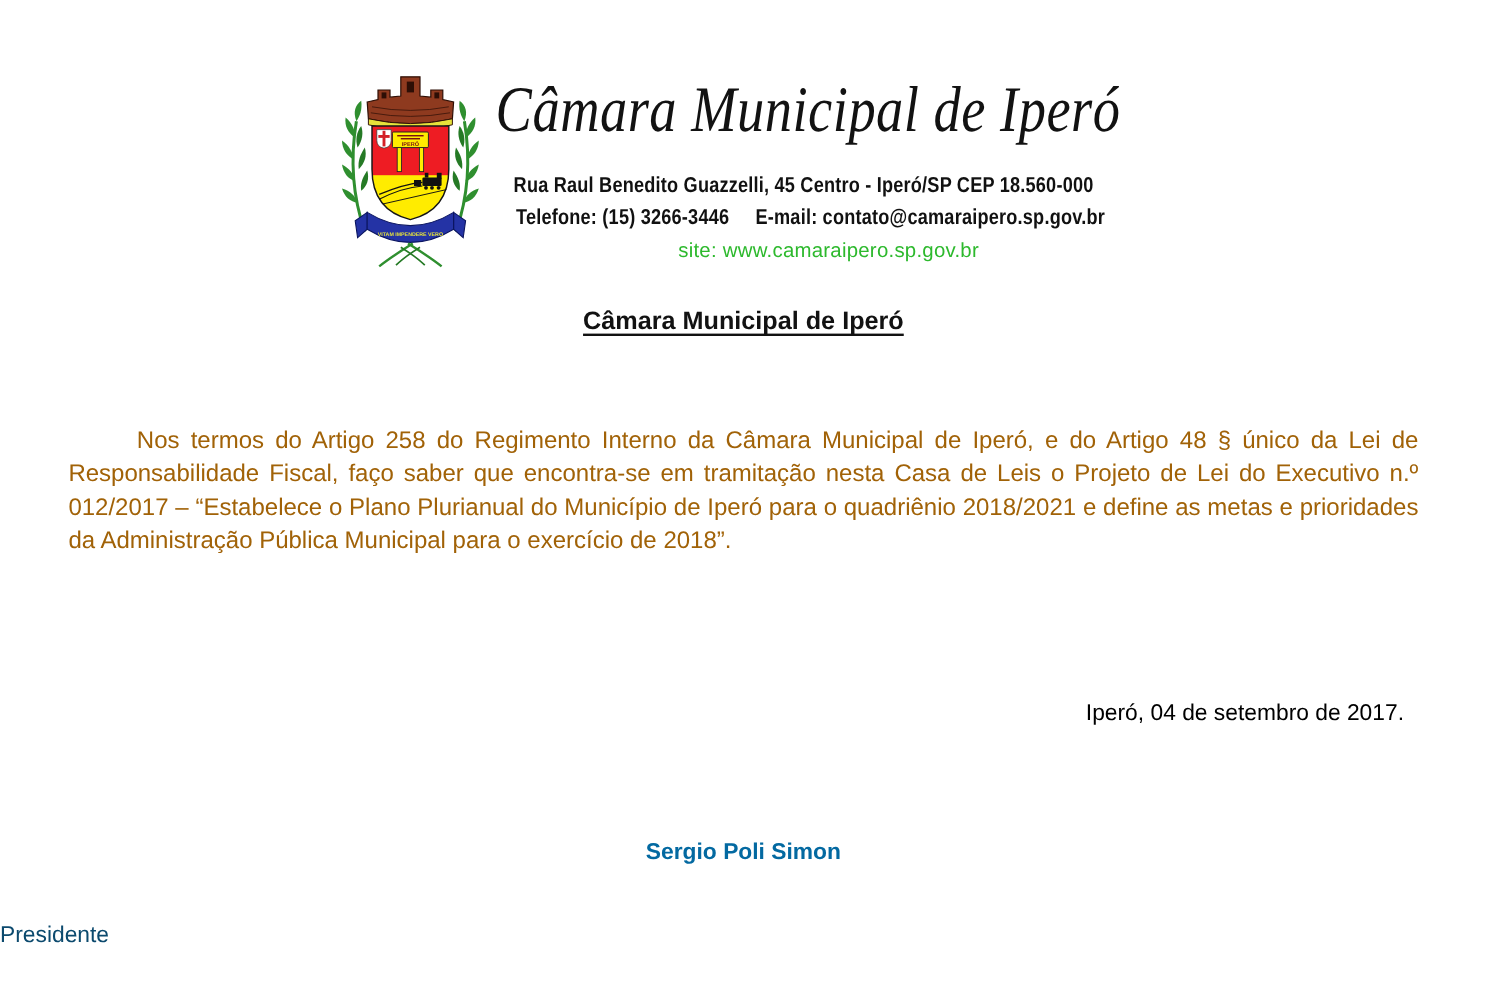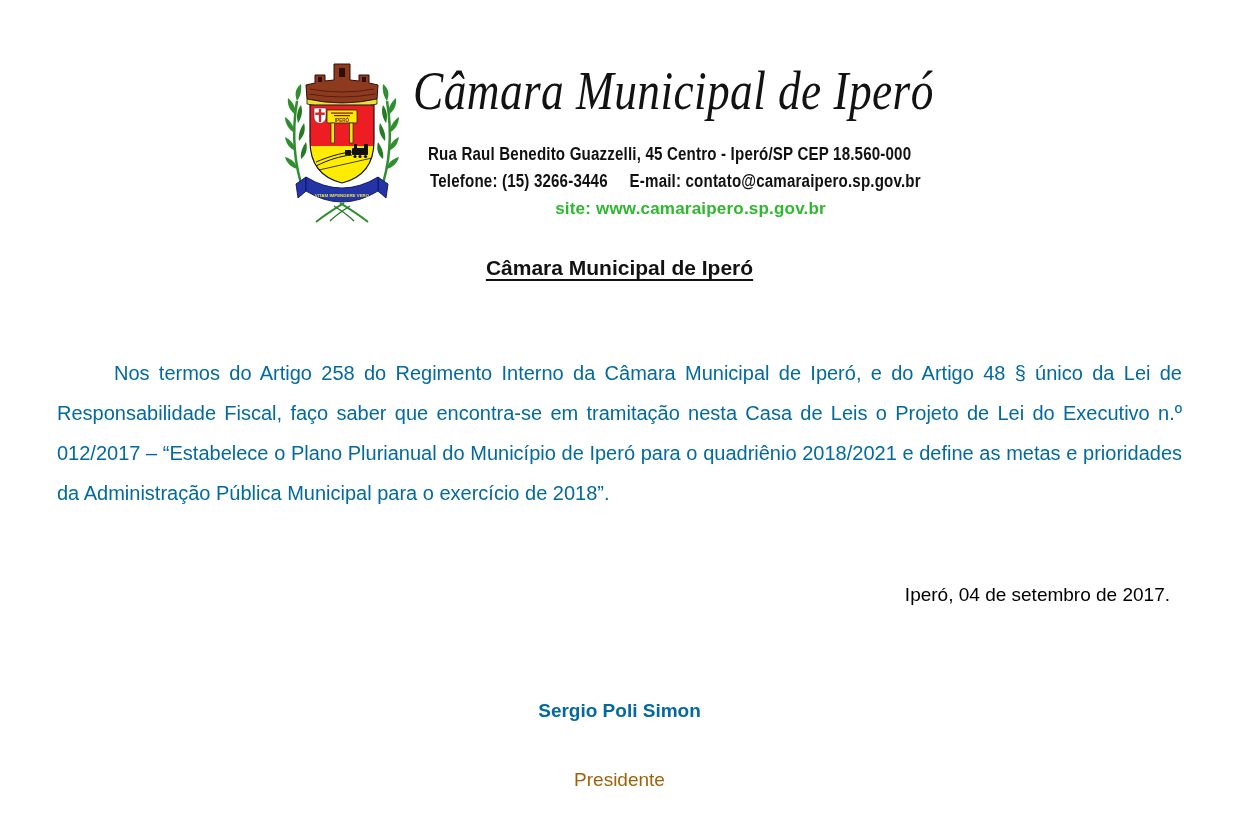--- a/index.html
+++ b/index.html
@@ -28,52 +28,52 @@
     position: absolute; white-space: nowrap;
     font-weight: bold; font-size: 18px; color: #111;
     transform: scaleX(0.84); transform-origin: left top;
     letter-spacing: 0.2px;
   }
   .hdr-address { left: 428px; top: 124px; }
   .hdr-contact { left: 430px; top: 151px; }
   .hdr-contact .email { margin-left: 26px; }
   .hdr-site {
     position: absolute; left: 413px; top: 179px; width: 555px;
-    text-align: center; font-weight: bold; font-size: 17px;
+    text-align: center; font-weight: normal; font-size: 17px;
     color: #2db92d; letter-spacing: 0.2px;
   }
 
   
   .doc-title {
     position: absolute; left: 0; top: 236px; width: 100%;
     text-align: center; font-size: 21px; font-weight: bold;
     color: #121212;
   }
   .doc-title span {
     text-decoration: underline;
     text-underline-offset: 4px;
     text-decoration-thickness: 2px;
   }
   .body-par {
     position: absolute; left: 57px; top: 333px; width: 1125px;
-    font-size: 20px; line-height: 40px;
+    font-size: 20px; line-height: 28px;
     text-align: justify; text-indent: 57px;
-    color: #0369a1;
+    color: #a16207;
   }
   .dateline {
     position: absolute; right: 69px; top: 564px;
     font-size: 19px; color: #000000; white-space: nowrap;
   }
   .sig-name {
     position: absolute; left: 0; top: 680px; width: 100%;
     text-align: center; font-size: 19px; font-weight: bold; color: #0369a1;
   }
   .sig-role {
     position: absolute; left: 0; top: 749px; width: 100%;
-    text-align: center; font-size: 19px; color: #a16207;
+    text-align: left; font-size: 19px; color: #0c4a6e;
   }
 </style>
 </head>
 <body>
 
 <div class="page">
 
   <div class="crest">
     <svg viewBox="0 0 120 182" width="120" height="182" aria-hidden="true">
 

